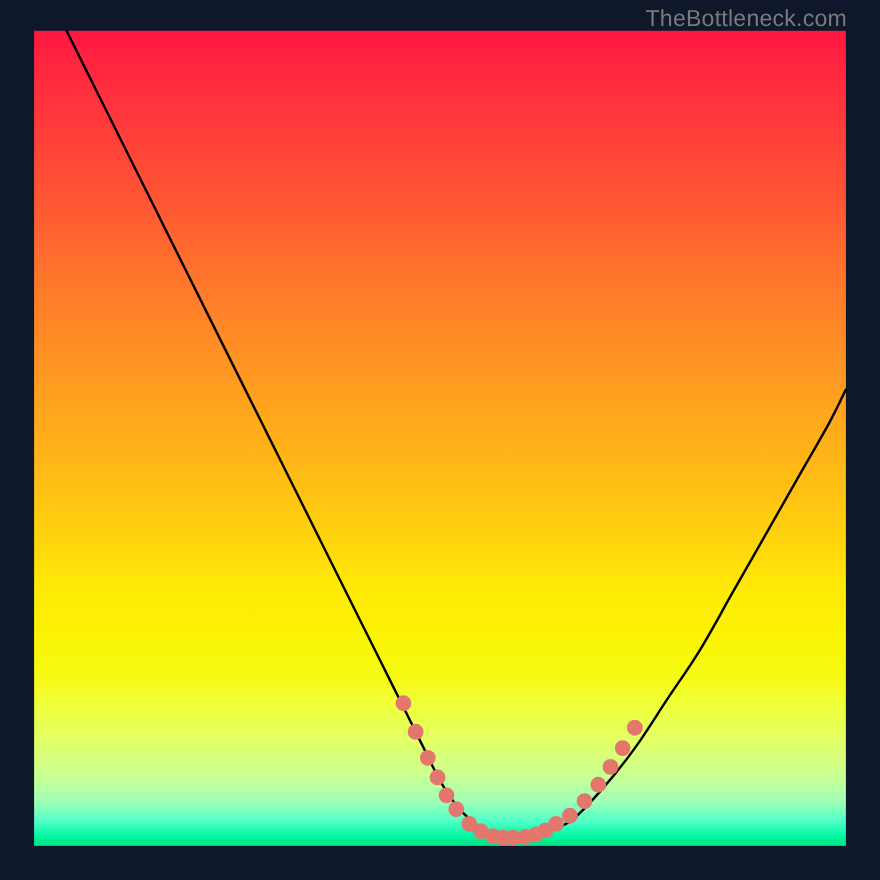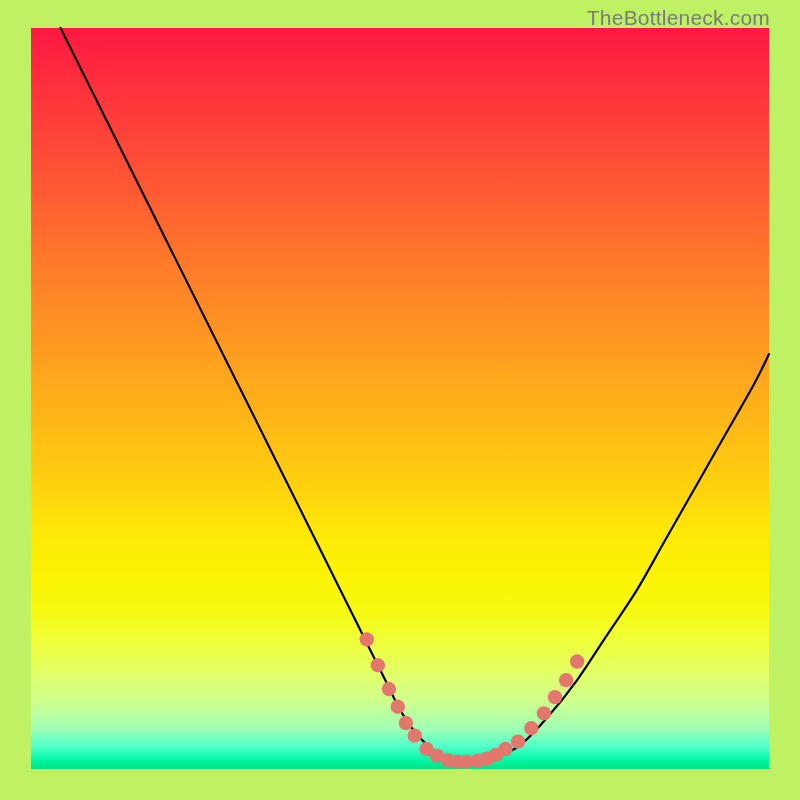--- a/index.html
+++ b/index.html
@@ -10,21 +10,21 @@
     background: #000;
     overflow: hidden;
     font-family: Arial, Helvetica, sans-serif;
   }
   .frame {
     position: absolute;
     left: 0;
     top: 0;
     width: 800px;
     height: 800px;
-    background: #bef264;
+    background: #0f172a;
   }
   .plot {
     position: absolute;
     left: 31px;
     top: 28px;
     width: 738px;
     height: 741px;
     background: linear-gradient(to bottom,
       #ff1741 0%,
       #ff2b3e 6%,

